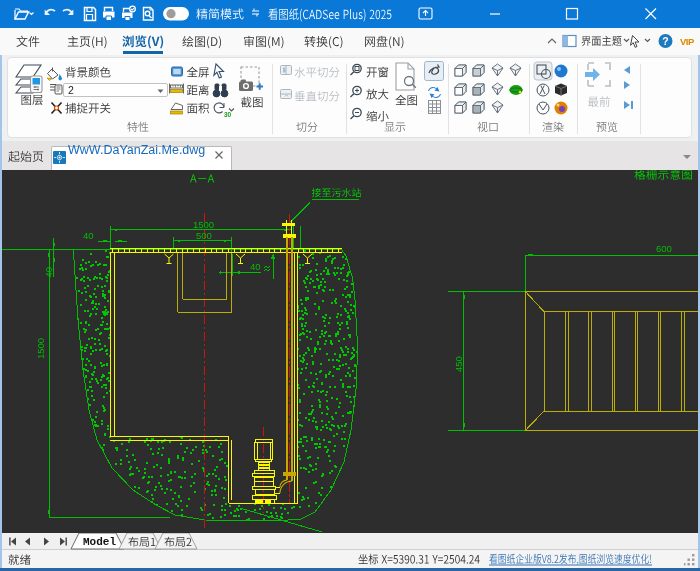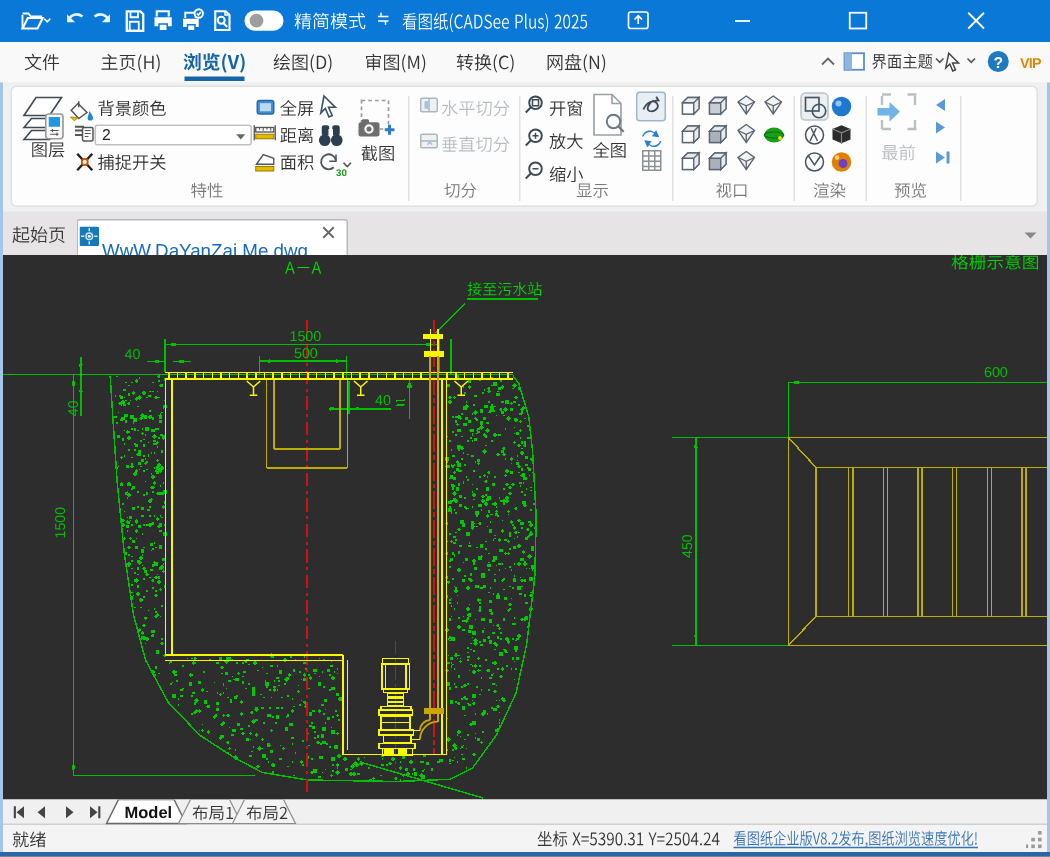--- a/index.html
+++ b/index.html
@@ -299,21 +299,21 @@
 <div class="abs tabbar">
     <div class="doctab"></div>
     <svg class="abs" style="left:53px;top:10px" width="13" height="13" viewBox="0 0 13 13">
 <rect width="13" height="13" rx="1" fill="#1878b8"></rect>
 <g stroke="#cfe8f8" stroke-width="1" fill="none">
         <circle cx="6.5" cy="6.5" r="2.2"></circle>
         <path d="M6.5 1v2.2M6.5 9.8V12M1 6.5h2.2M9.8 6.5H12" stroke-dasharray="2.2 1"></path>
       </g>
 <circle cx="6.5" cy="6.5" r="1" fill="#fff"></circle>
 </svg>
-    <div class="abs" style="left:68px;top:19px;width:142px;height:18px;font-size:12.5px;color:#1569be;font-family:'Liberation Sans',sans-serif">WwW.DaYanZai.Me.dwg</div>
+    <div class="abs" style="left:68px;top:2px;width:142px;height:18px;font-size:12.5px;color:#1569be;font-family:'Liberation Sans',sans-serif">WwW.DaYanZai.Me.dwg</div>
     <svg class="abs" style="left:214px;top:9px" width="10" height="10" viewBox="0 0 10 10">
       <path d="M1.5 1.5l7 7M8.5 1.5l-7 7" stroke="#666" stroke-width="1.2"></path>
     </svg>
     <svg class="abs" style="left:682px;top:13px" width="10" height="6" viewBox="0 0 10 6">
       <path d="M1 1l4 4 4-4z" fill="#888"></path>
     </svg>
   </div>
 <div class="abs canvas"></div>
 <svg class="abs" style="left:0;top:0" width="700" height="571" viewBox="0 0 700 571" shape-rendering="crispEdges">
     <defs>
@@ -1811,21 +1811,21 @@
 <path d="M36 1.5v8l5-4z"></path>
 <path d="M52 1.5v8l5-4z"></path>
         <rect x="57.5" y="1.5" width="1.4" height="8"></rect>
       </g>
 </svg>
     <svg class="abs" style="left:64px;top:0" width="140" height="17" viewBox="0 0 140 17">
 <path d="M5 16L13 0h37l8 16z" fill="#fff" stroke="#6a6a6a" stroke-width="1"></path>
 <path d="M53 16L61 0h26l8 16z" fill="#f3f3f3" stroke="#8c8c8c" stroke-width="0.8"></path>
 <path d="M89 16L97 0h26l8 16z" fill="#f3f3f3" stroke="#8c8c8c" stroke-width="0.8"></path>
 </svg>
-    <div class="abs" style="left:81px;top:3px;font-size:11px;font-weight:bold;color:#111;font-family:Liberation Sans, sans-serif">Model</div>
+    <div class="abs" style="left:81px;top:3px;font-size:11px;font-weight:bold;color:#111;font-family:Liberation Mono, monospace">Model</div>
   </div>
 <div class="abs statusbar"></div>
 <div class="abs bottombar"></div>
 <div class="abs sideL"></div>
 <div class="abs sideR"></div>
 <svg class="abs" style="left:684px;top:554px" width="12" height="12" viewBox="0 0 12 12">
 <g fill="#9a9a9a">
       <rect x="8" y="0" width="2.4" height="2.4"></rect>
       <rect x="8" y="4.5" width="2.4" height="2.4"></rect>
       <rect x="3.5" y="4.5" width="2.4" height="2.4"></rect>

